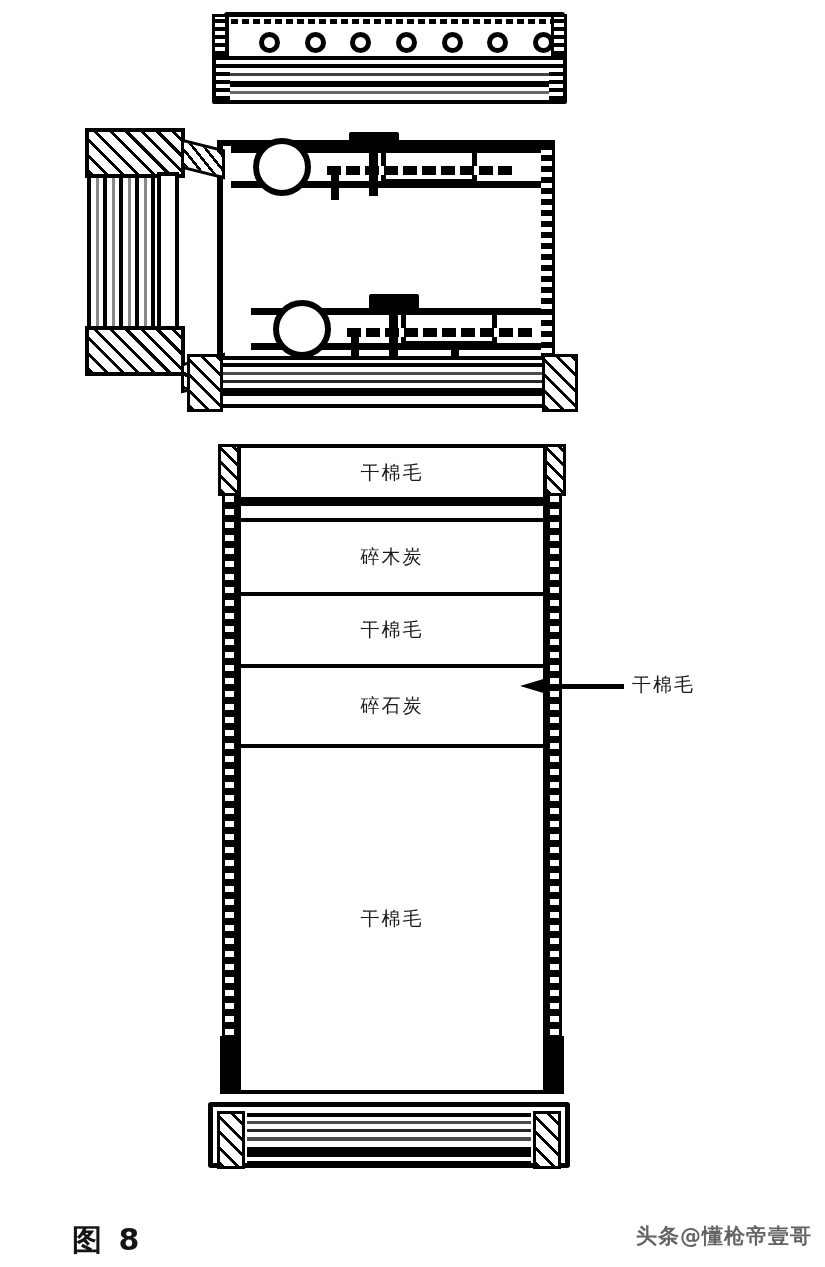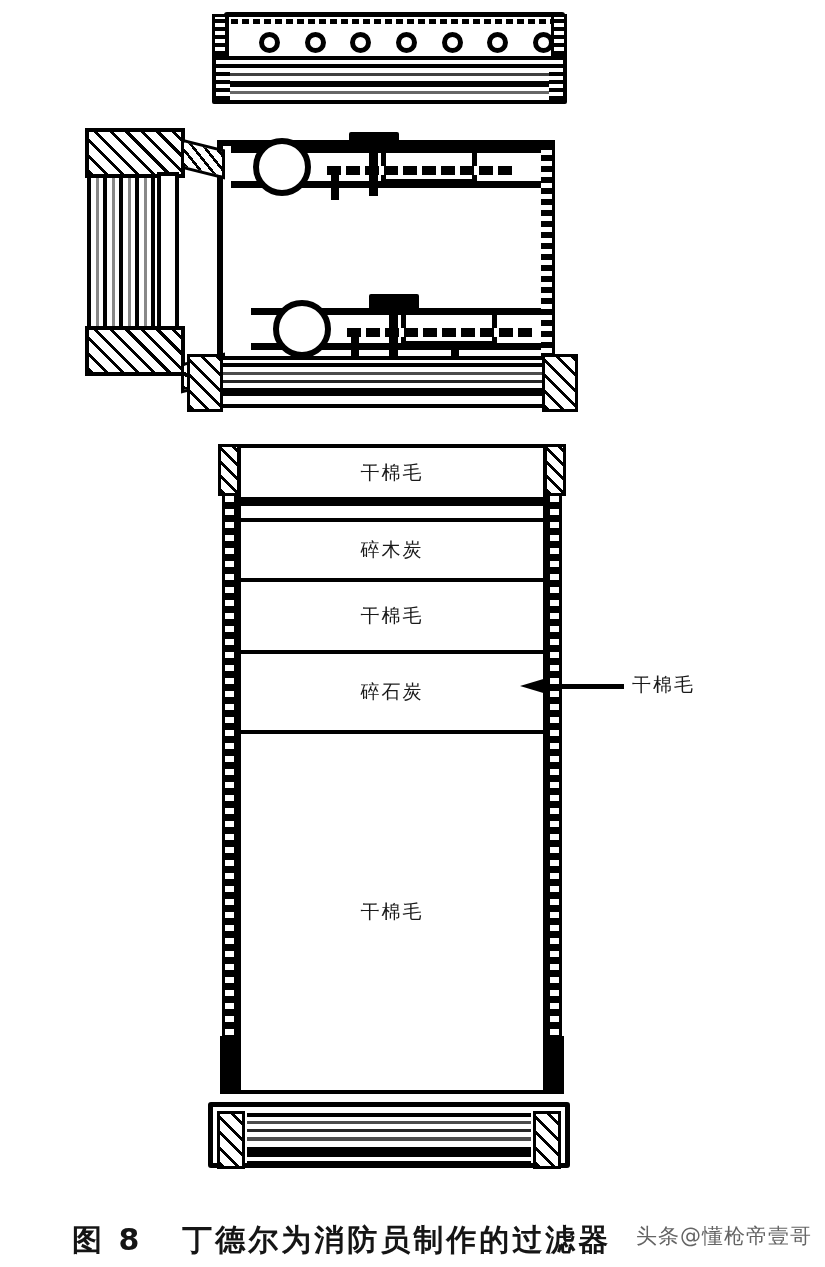--- a/index.html
+++ b/index.html
@@ -227,20 +227,21 @@
     font-weight:bold;color:#151515;
   }
   #caption .fignum{font-size:30px;letter-spacing:3px;}
   #caption .captext{font-size:30px;letter-spacing:3px;margin-left:40px;}
 
   #watermark{
     left:636px;top:1222px;
     font-family:"DejaVu Sans","Liberation Sans",sans-serif;
     font-size:21px;color:#4a4a4a;letter-spacing:1px;white-space:nowrap;
     opacity:.85;
+    font-weight:bold;
   }
 </style>
 </head>
 <body>
 
 <div id="stage">
 
   <div class="abs" id="top-cap">
     <div class="capbody">
       <div class="holes">
@@ -317,21 +318,21 @@
     <div class="shoulderL"></div>
     <div class="shoulderR"></div>
 
     <div class="core">
       <div class="layer thick-sep" style="height:58px;">
         <span class="layer-label">干棉毛</span>
       </div>
       <div class="layer thin" style="height:16px;">
         <span class="layer-label"></span>
       </div>
-      <div class="layer" style="height:60px;">
+      <div class="layer" style="height:74px;">
         <span class="layer-label">碎木炭</span>
       </div>
       <div class="layer" style="height:72px;">
         <span class="layer-label">干棉毛</span>
       </div>
       <div class="layer" style="height:80px;">
         <span class="layer-label">碎石炭</span>
       </div>
       <div class="layer" style="flex:1;">
         <span class="layer-label">干棉毛</span>
@@ -357,19 +358,18 @@
       <div class="st t5"></div>
       <div class="st t6"></div>
       <div class="cL"></div>
       <div class="cR"></div>
     </div>
   </div>
 
   <div class="abs" id="caption">
     <div class="cap-inner">
       <span class="fignum">图 8</span>
-      <span class="captext">丁德尔为消防员制作的过滤器</span>
     </div>
   </div>
 
   <div class="abs" id="watermark">头条@懂枪帝壹哥</div>
 
 </div>
 
 </body></html>

